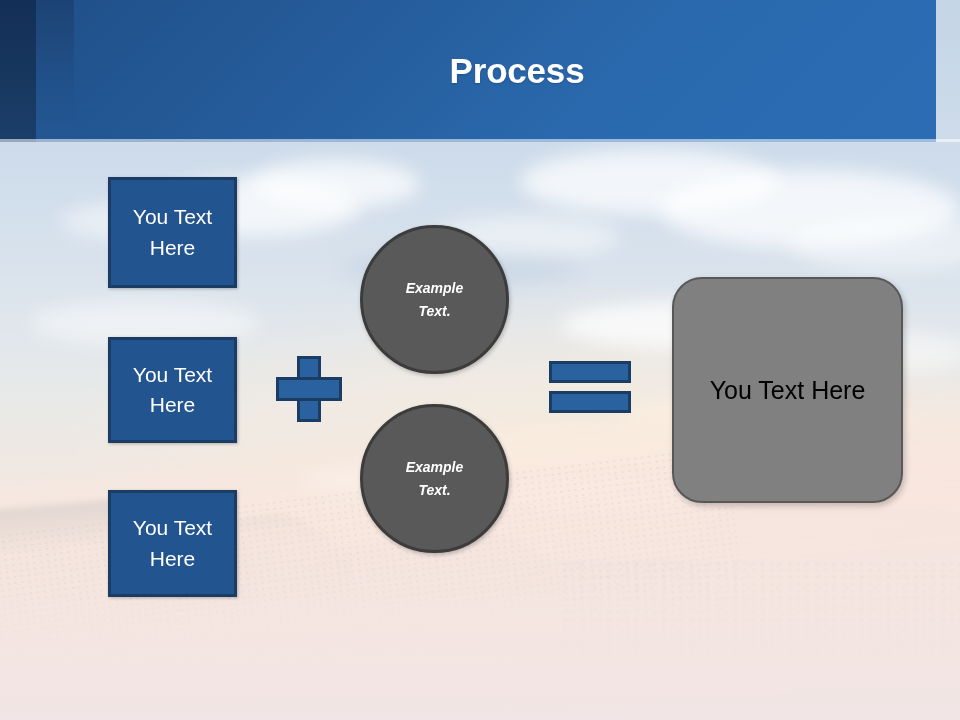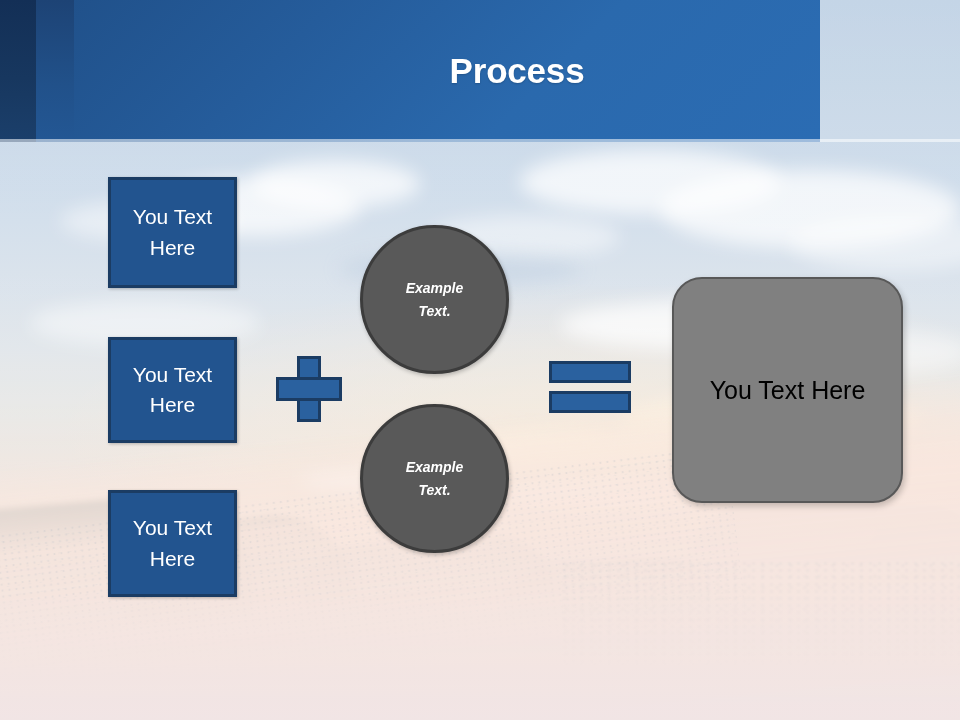--- a/index.html
+++ b/index.html
@@ -138,21 +138,21 @@
     -webkit-mask-image: linear-gradient(to bottom, rgba(0,0,0,1) 0%, rgba(0,0,0,0) 100%);
             mask-image: linear-gradient(to bottom, rgba(0,0,0,1) 0%, rgba(0,0,0,0) 100%);
   }
   
   .bg-wash {
     background: linear-gradient(to bottom, rgba(255,255,255,0.16) 0%, rgba(255,255,255,0.30) 55%, rgba(255,255,255,0.42) 100%);
   }
 
   
   #header {
-    position: absolute; left: 0; top: 0; width: 820px; height: 142px;
+    position: absolute; left: 0; top: 0; width: 936px; height: 142px;
     background: linear-gradient(135deg, #1f4e86 0%, #255c9b 35%, #2a69ad 65%, #2b6cb3 100%);
   }
   #header-band-dark {
     position: absolute; left: 0; top: 0; width: 36px; height: 142px;
     background: linear-gradient(to bottom, #132f56 0%, #17375f 55%, #1b3f6b 100%);
   }
   #header-band-mid {
     position: absolute; left: 36px; top: 0; width: 38px; height: 142px;
     background: linear-gradient(to bottom, #1d4375 0%, #21518a 60%, #235794 100%);
   }

